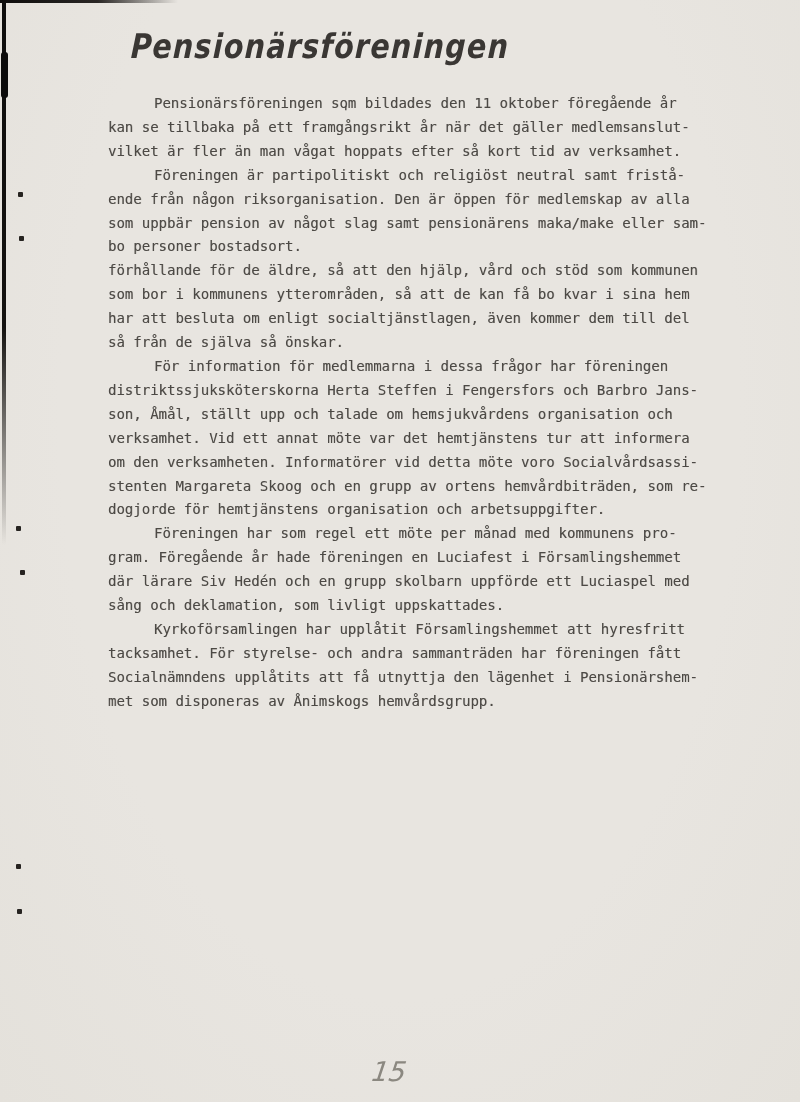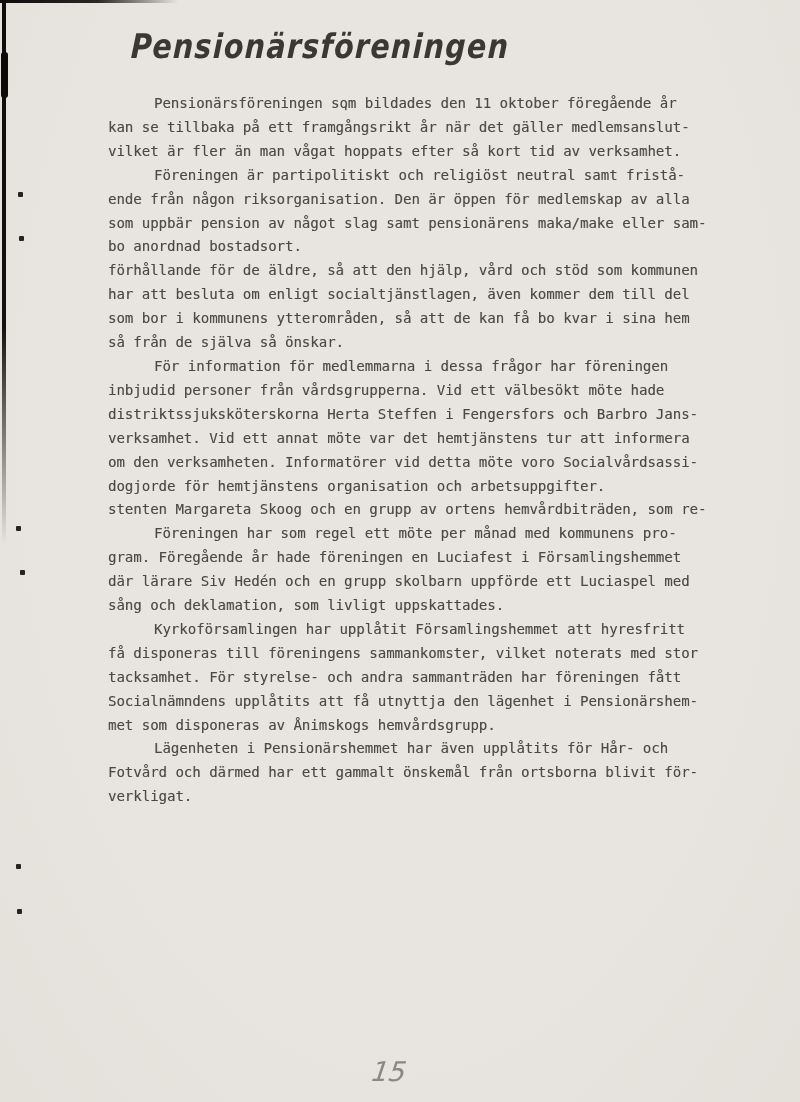--- a/index.html
+++ b/index.html
@@ -80,54 +80,48 @@
   <div class="body-text">
       <div>
         <div class="line first">Pensionärsföreningen som bildades den 11 oktober föregående år</div>
         <div class="line">kan se tillbaka på ett framgångsrikt år när det gäller medlemsanslut-</div>
         <div class="line">vilket är fler än man vågat hoppats efter så kort tid av verksamhet.</div>
       </div>
       <div>
         <div class="line first">Föreningen är partipolitiskt och religiöst neutral samt fristå-</div>
         <div class="line">ende från någon riksorganisation. Den är öppen för medlemskap av alla</div>
         <div class="line">som uppbär pension av något slag samt pensionärens maka/make eller sam-</div>
-        <div class="line">bo anordnad bostadsort.</div>
+        <div class="line">bo personer bostadsort.</div>
       </div>
       <div>
         <div class="line">förhållande för de äldre, så att den hjälp, vård och stöd som kommunen</div>
+        <div class="line">som bor i kommunens ytterområden, så att de kan få bo kvar i sina hem</div>
         <div class="line">har att besluta om enligt socialtjänstlagen, även kommer dem till del</div>
-        <div class="line">som bor i kommunens ytterområden, så att de kan få bo kvar i sina hem</div>
         <div class="line">så från de själva så önskar.</div>
       </div>
       <div>
         <div class="line first">För information för medlemmarna i dessa frågor har föreningen</div>
-        <div class="line">inbjudid personer från vårdsgrupperna. Vid ett välbesökt möte hade</div>
         <div class="line">distriktssjuksköterskorna Herta Steffen i Fengersfors och Barbro Jans-</div>
+        <div class="line">son, Åmål, ställt upp och talade om hemsjukvårdens organisation och</div>
         <div class="line">verksamhet. Vid ett annat möte var det hemtjänstens tur att informera</div>
         <div class="line">om den verksamheten. Informatörer vid detta möte voro Socialvårdsassi-</div>
+        <div class="line">stenten Margareta Skoog och en grupp av ortens hemvårdbiträden, som re-</div>
         <div class="line">dogjorde för hemtjänstens organisation och arbetsuppgifter.</div>
-        <div class="line">stenten Margareta Skoog och en grupp av ortens hemvårdbiträden, som re-</div>
       </div>
       <div>
         <div class="line first">Föreningen har som regel ett möte per månad med kommunens pro-</div>
         <div class="line">gram. Föregående år hade föreningen en Luciafest i Församlingshemmet</div>
         <div class="line">där lärare Siv Hedén och en grupp skolbarn uppförde ett Luciaspel med</div>
         <div class="line">sång och deklamation, som livligt uppskattades.</div>
       </div>
       <div>
         <div class="line first">Kyrkoförsamlingen har upplåtit Församlingshemmet att hyresfritt</div>
-        <div class="line">få disponeras till föreningens sammankomster, vilket noterats med stor</div>
         <div class="line">tacksamhet. För styrelse- och andra sammanträden har föreningen fått</div>
         <div class="line">Socialnämndens upplåtits att få utnyttja den lägenhet i Pensionärshem-</div>
         <div class="line">met som disponeras av Ånimskogs hemvårdsgrupp.</div>
-      </div>
-      <div>
-        <div class="line first">Lägenheten i Pensionärshemmet har även upplåtits för Hår- och</div>
-        <div class="line">Fotvård och därmed har ett gammalt önskemål från ortsborna blivit för-</div>
-        <div class="line">verkligat.</div>
       </div>
     </div>
 
   <div id="dots">
       <div class="margin-dot" style="left: 18px; top: 192px;"></div>
       <div class="margin-dot" style="left: 19px; top: 236px;"></div>
       <div class="margin-dot" style="left: 16px; top: 526px;"></div>
       <div class="margin-dot" style="left: 20px; top: 570px;"></div>
       <div class="margin-dot" style="left: 16px; top: 864px;"></div>
       <div class="margin-dot" style="left: 17px; top: 909px;"></div>

